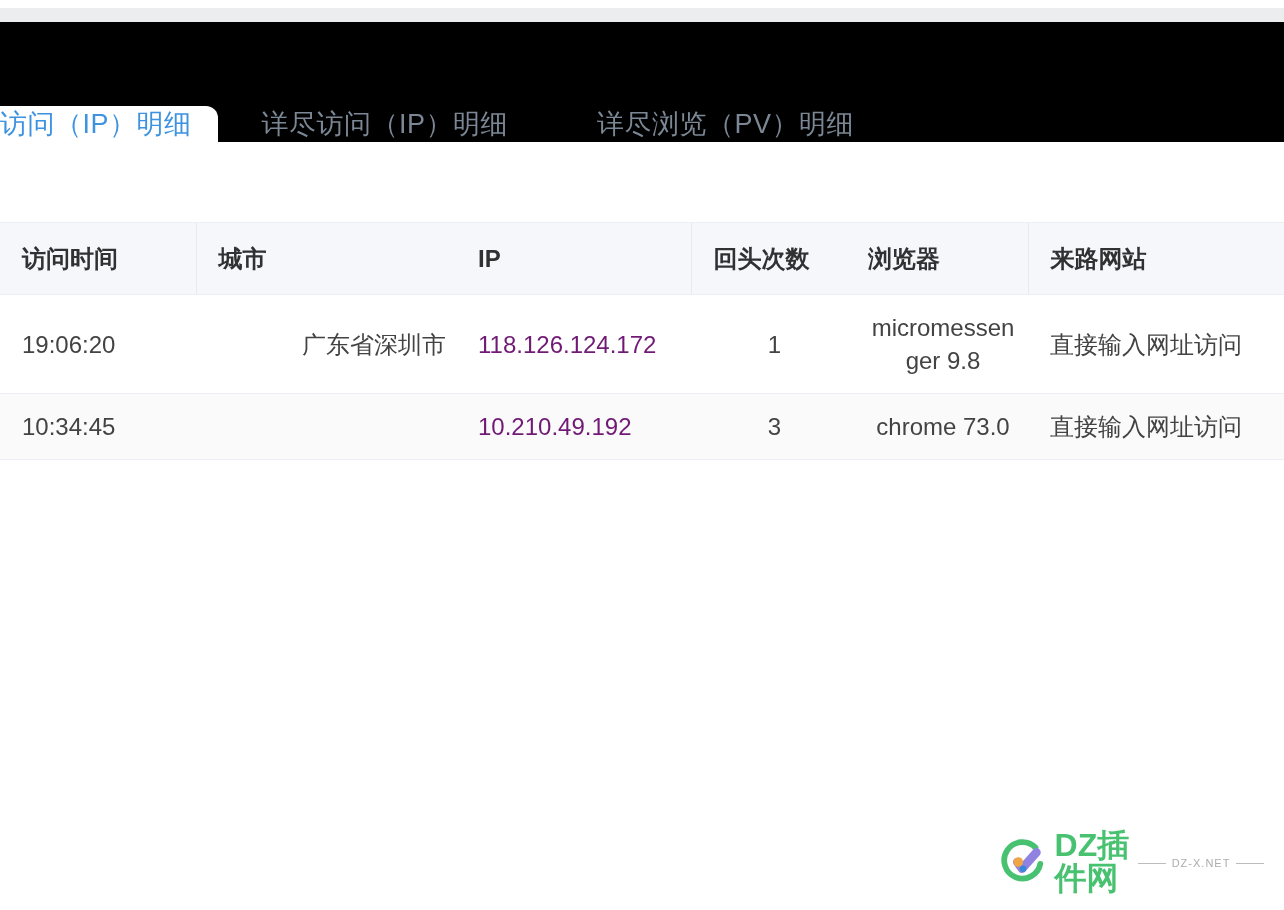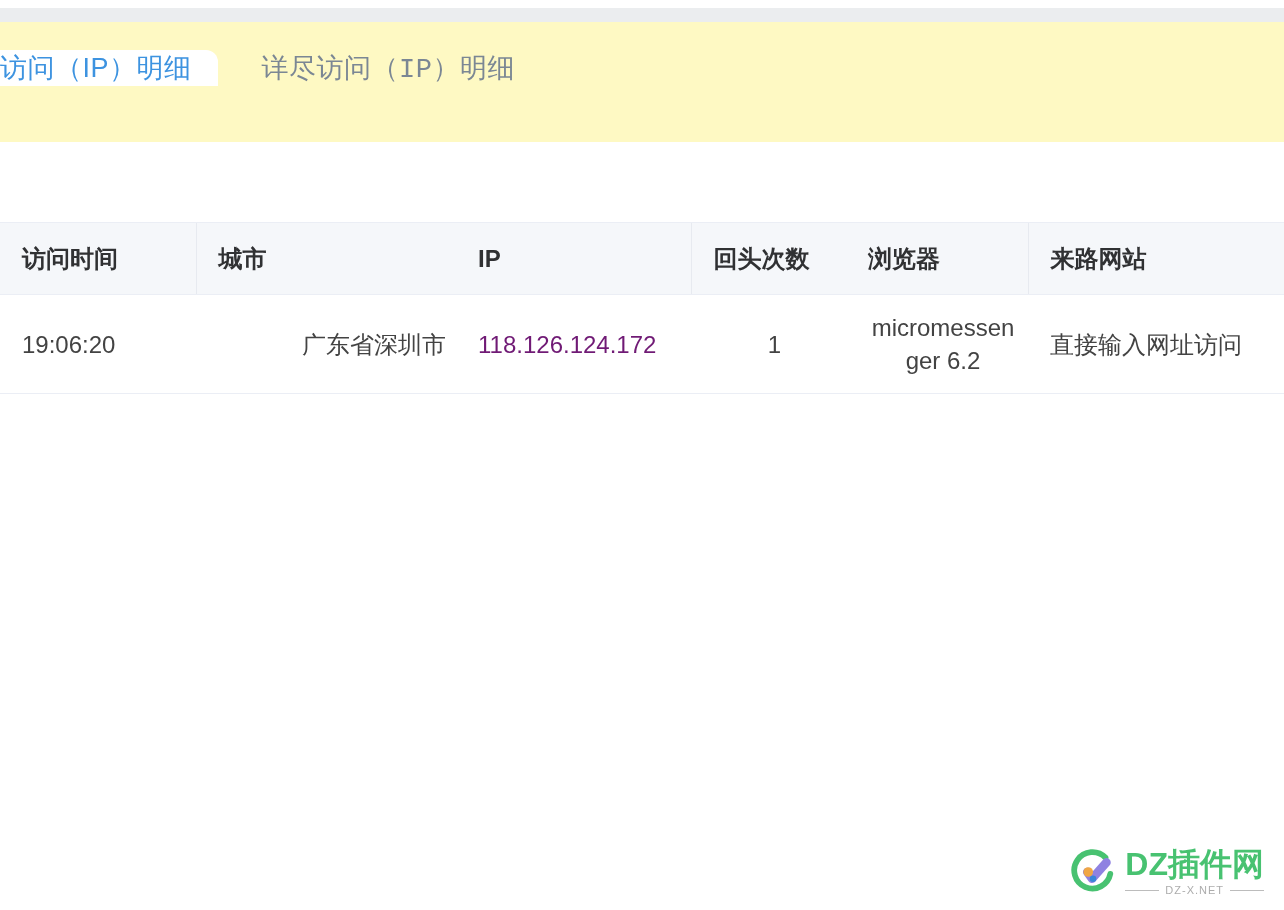--- a/index.html
+++ b/index.html
@@ -18,23 +18,23 @@
   }
   .top-gray-band {
     height: 14px;
     background: #ebedef;
   }
 
   
   .tab-bar {
     position: relative;
     height: 120px;
-    background: #fef9c3;
-    display: flex;
-    align-items: flex-start;
+    background: #000000;
+    display: flex;
+    align-items: flex-end;
   }
   .tab {
     display: flex;
     align-items: center;
     font-size: 27px;
     letter-spacing: 0.5px;
     white-space: nowrap;
     cursor: pointer;
     color: #7b8794;
   }
@@ -47,21 +47,20 @@
     margin-left: -46px;
     padding-left: 46px;
     position: relative;
     z-index: 2;
     margin-top: 28px;
     font-weight: 500;
   }
   .tab.inactive {
     padding: 0 44px;
     margin-top: 28px;
-    font-family: Liberation Mono, monospace;
   }
   .tab-divider {
     width: 1px;
     background: #dfe4e8;
     margin: 58px 0 36px 0;
     flex: 0 0 1px;
   }
 
   
   .mid-spacer {
@@ -150,21 +149,21 @@
     position: absolute;
     right: 20px;
     bottom: 14px;
     display: flex;
     align-items: center;
     gap: 8px;
     opacity: 0.95;
     pointer-events: none;
   }
   .wm-mark { width: 46px; height: 46px; flex: 0 0 46px; }
-  .wm-text-block { display: flex; flex-direction: column; align-items: center; }
+  .wm-text-block { display: flex; flex-direction: row; align-items: center; }
   .wm-title {
     font-size: 32px;
     font-weight: bold;
     color: #3fbf6a;
     line-height: 1.05;
     letter-spacing: 0px;
   }
   .wm-sub-row {
     display: flex;
     align-items: center;
@@ -195,20 +194,23 @@
   <div class="top-gray-band"></div>
 
   <div class="tab-bar">
     <div class="tab active">
       <span>访问（IP）明细</span>
     </div>
     <div class="tab inactive">
       <span>详尽访问（IP）明细</span>
     </div>
     <div class="tab-divider"></div>
+    <div class="tab inactive">
+      <span>详尽浏览（PV）明细</span>
+    </div>
   </div>
 
   <div class="mid-spacer"></div>
 
   <div class="table-wrap">
     <table class="detail-table">
       <colgroup>
         <col class="c-time">
           <col class="c-city">
           <col class="c-ip">
@@ -226,24 +228,32 @@
           <th class="col-sep">来路网站</th>
         </tr>
       </thead>
       <tbody>
 
         <tr class="plain">
           <td class="cell-time">19:06:20</td>
           <td class="cell-city">广东省深圳市</td>
           <td class="cell-ip"><a>118.126.124.172</a></td>
           <td class="cell-ret">1</td>
-          <td class="cell-browser">micromessenger 6.2</td>
+          <td class="cell-browser">micromessenger 9.8</td>
           <td class="cell-ref">直接输入网址访问</td>
         </tr>
 
+        <tr class="stripe">
+          <td class="cell-time">10:34:45</td>
+          <td class="cell-city"></td>
+          <td class="cell-ip"><a>10.210.49.192</a></td>
+          <td class="cell-ret">3</td>
+          <td class="cell-browser">chrome 73.0</td>
+          <td class="cell-ref">直接输入网址访问</td>
+        </tr>
 
 
 
 
 
       </tbody>
     </table>
   </div>
 
   <div class="watermark">

